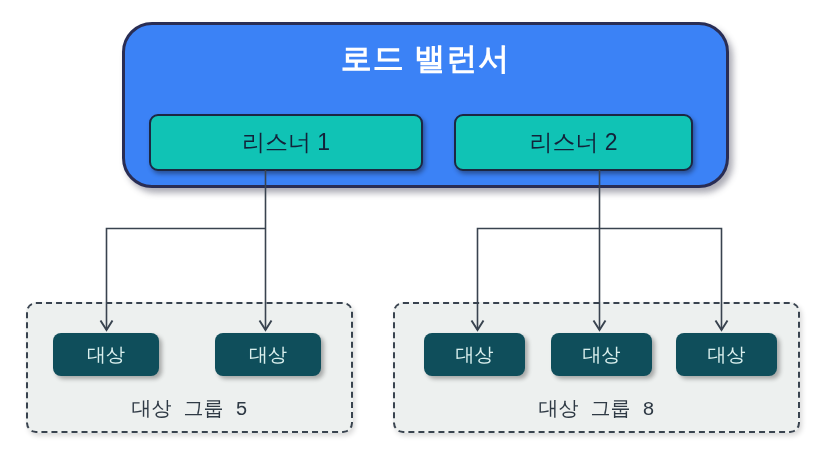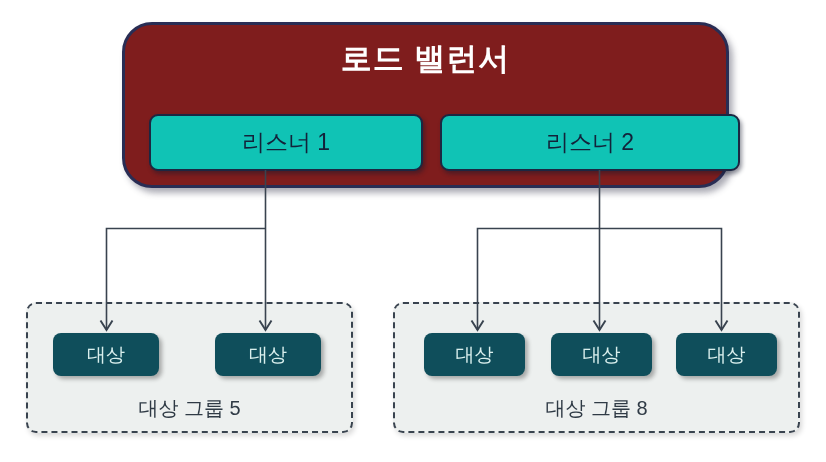--- a/index.html
+++ b/index.html
@@ -17,21 +17,21 @@
   }
 
   
   .lb-box {
     position: absolute;
     left: 122px;
     top: 22px;
     width: 607px;
     height: 166px;
     box-sizing: border-box;
-    background: #7f1d1d;
+    background: #3b82f6;
     border: 3px solid #292D54;
     border-radius: 30px;
     box-shadow: 4px 5px 6px rgba(70, 70, 90, 0.45);
   }
   .lb-title {
     position: absolute;
     top: 13px;
     left: 0;
     width: 100%;
     text-align: center;
@@ -50,32 +50,33 @@
     border-radius: 9px;
     box-shadow: 2px 3px 4px rgba(20, 25, 45, 0.45);
     display: flex;
     align-items: center;
     justify-content: center;
     color: #13223A;
     font-size: 23px;
     font-weight: normal;
   }
   .listener-1 { left: 24px;  width: 274px; }
-  .listener-2 { left: 315px; width: 300px; }
+  .listener-2 { left: 329px; width: 239px; }
 
   
   .group {
     position: absolute;
     top: 302px;
     height: 131px;
     box-sizing: border-box;
     background: #EDF0EF;
     border: 2px dashed #39434F;
     border-radius: 10px;
     box-shadow: 2px 3px 5px rgba(0, 0, 0, 0.15);
+    font-family: Liberation Mono, monospace;
   }
   .group-1 { left: 26px;  width: 327px; }
   .group-2 { left: 393px; width: 407px; }
   .group-label {
     position: absolute;
     bottom: 9px;
     left: 0;
     width: 100%;
     text-align: center;
     color: #2F3A45;

